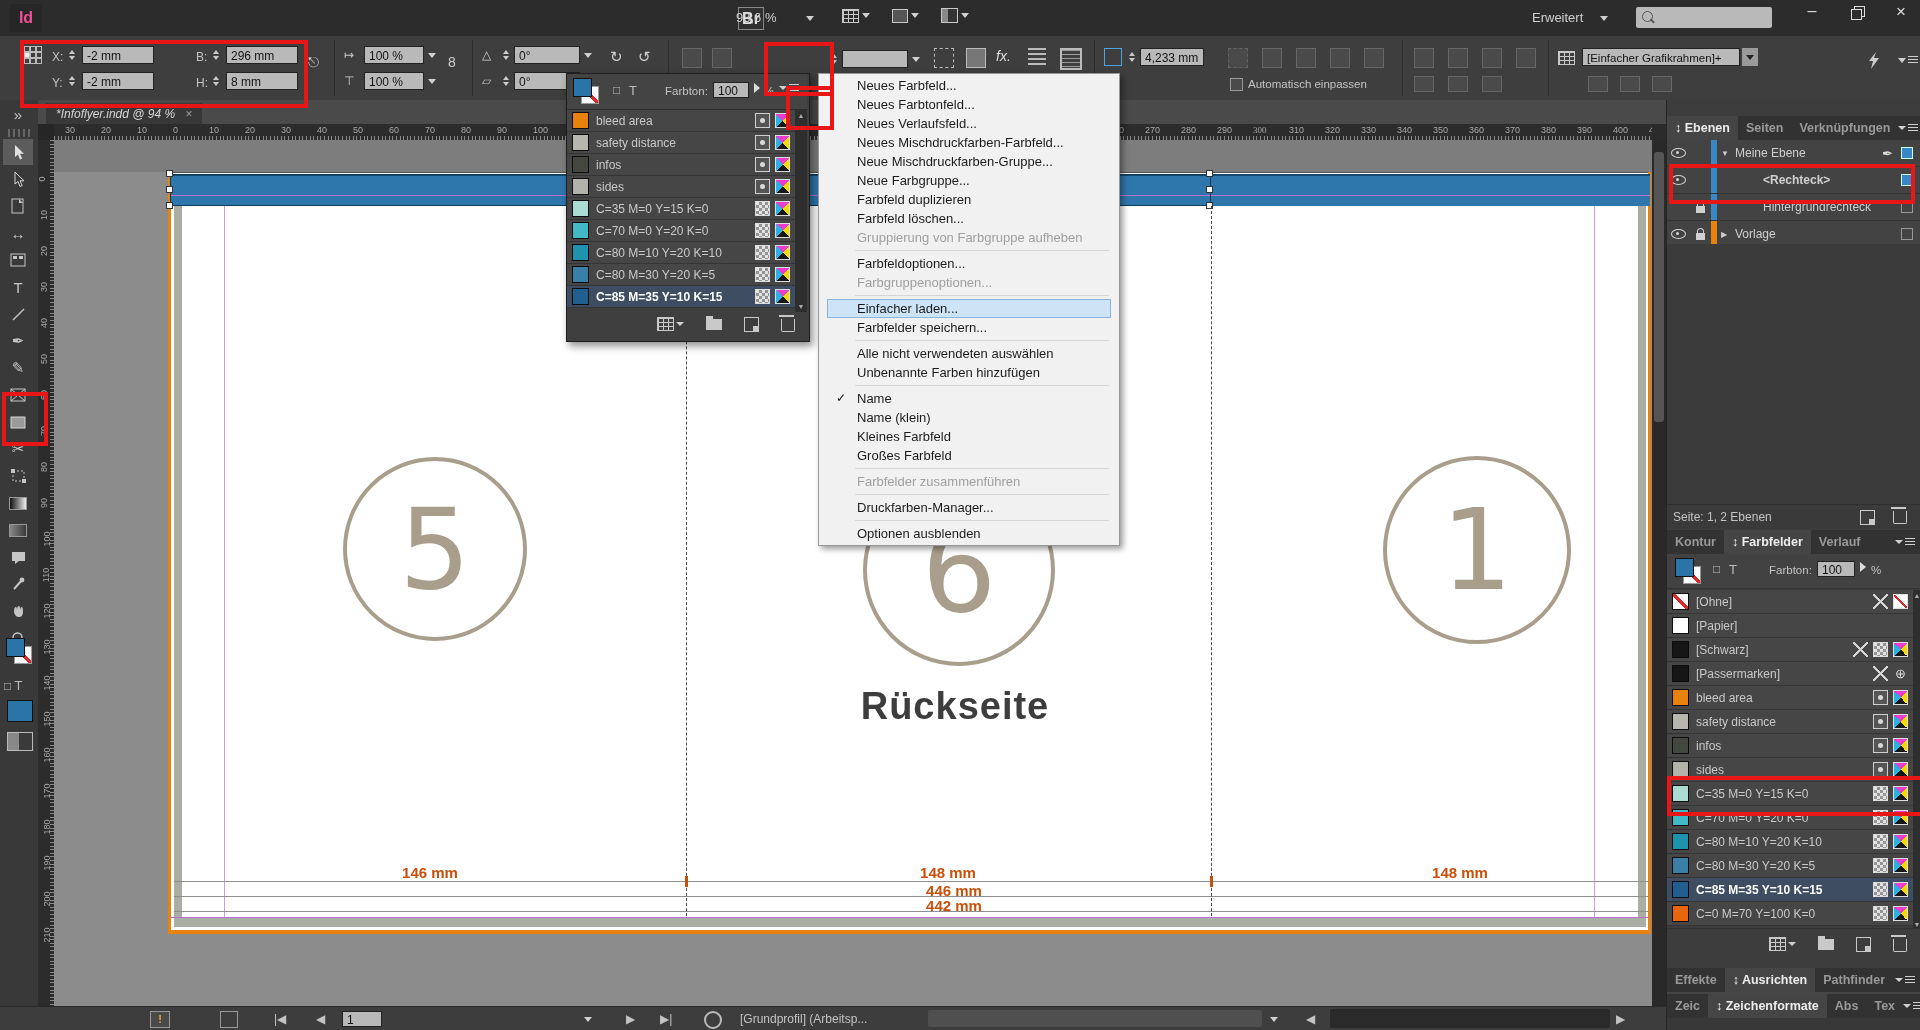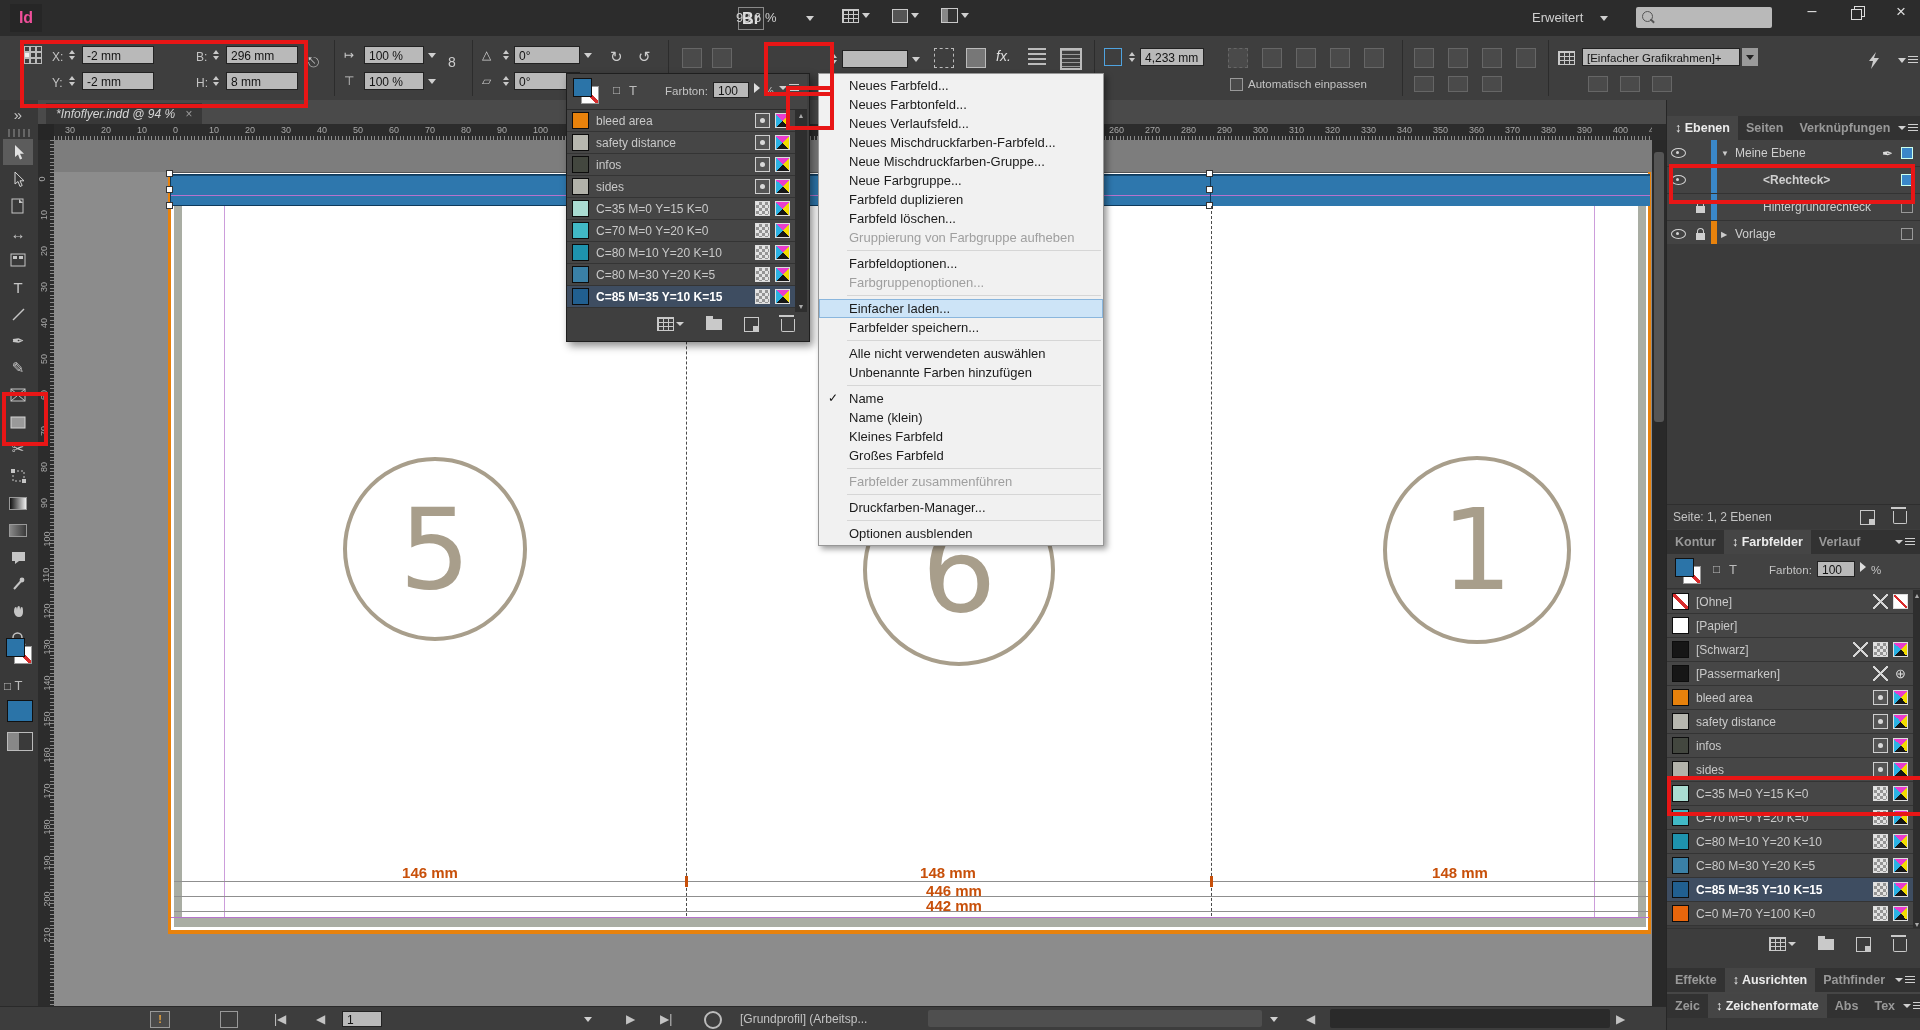--- a/index.html
+++ b/index.html
@@ -101,21 +101,21 @@
      repeating-linear-gradient(90deg,#c9c9c9 0 1px,transparent 1px 5px),
      repeating-linear-gradient(#c9c9c9 0 1px,transparent 1px 4px);}
   .scrollstrip{background:#2e2e2e;display:flex;flex-direction:column;justify-content:space-between;align-items:center;padding:2px 0;}
   .scrollstrip span{font-size:7px;color:#aaa;}
   
   #float-swatches{left:566px;top:73px;width:242px;height:267px;background:#3f3f3f;border:1px solid #1f1f1f;
      box-shadow:3px 4px 8px rgba(0,0,0,.45);z-index:40;}
   #float-rows .swrow{height:22px;}
   
   #ctxmenu{left:818px;top:73px;width:284px;background:#f1f1f1;border:1px solid #979797;
-     box-shadow:3px 3px 6px rgba(0,0,0,.4);z-index:50;padding:2px 0;}
+     box-shadow:3px 3px 6px rgba(0,0,0,.4);z-index:50;padding:2px 8px;}
   .mi{height:19px;line-height:19px;padding-left:30px;color:#1b1b1b;font-size:13px;position:relative;}
   .mi.dis{color:#9f9f9f;}
   .mi.hl{background:#cde4f7;outline:1px solid #8ab6dd;outline-offset:-1px;}
   .mi.chk:before{content:"✓";position:absolute;left:9px;font-size:12px;color:#111;}
   .msep{height:1px;background:#d6d6d6;margin:3px 2px 3px 28px;}
   
   #statusbar{left:0;top:1006px;width:1666px;height:24px;background:#3d3d3d;border-top:1px solid #2a2a2a;}
   .sbtxt{color:#c3c3c3;font-size:12px;line-height:24px;}
   .sbico{color:#c3c3c3;font-size:12px;}
   
@@ -414,21 +414,21 @@
     <span class="hnum" style="left: 839px;">200</span>
     <span class="hnum" style="left: 875px;">210</span>
     <span class="hnum" style="left: 911px;">220</span>
     <span class="hnum" style="left: 947px;">230</span>
     <span class="hnum" style="left: 983px;">240</span>
     <span class="hnum" style="left: 1019px;">250</span>
     <span class="hnum" style="left: 1055px;">260</span>
     <span class="hnum" style="left: 1091px;">270</span>
     <span class="hnum" style="left: 1127px;">280</span>
     <span class="hnum" style="left: 1163px;">290</span>
-    <span class="hnum" style="left: 1199px;">300</span>
+    <span class="hnum" style="left: 1199px; font-family: Liberation Serif, serif;">300</span>
     <span class="hnum" style="left: 1235px;">310</span>
     <span class="hnum" style="left: 1271px;">320</span>
     <span class="hnum" style="left: 1307px;">330</span>
     <span class="hnum" style="left: 1343px;">340</span>
     <span class="hnum" style="left: 1379px;">350</span>
     <span class="hnum" style="left: 1415px;">360</span>
     <span class="hnum" style="left: 1451px;">370</span>
     <span class="hnum" style="left: 1487px;">380</span>
     <span class="hnum" style="left: 1523px;">390</span>
     <span class="hnum" style="left: 1559px;">400</span>
@@ -491,20 +491,21 @@
 
   <div class="a foldcircle" style="left:289px;top:317px;width:176px;height:176px;font-size:112px;">
       <span>5</span>
     </div>
   <div class="a foldcircle" style="left:809px;top:334px;width:184px;height:184px;font-size:118px;">
       <span>6</span>
     </div>
   <div class="a foldcircle" style="left:1329px;top:316px;width:180px;height:180px;font-size:112px;">
       <span>1</span>
     </div>
+  <div class="a paneltitle" style="left:751px;top:545px;">Rückseite</div>
 
   <div class="a dimline" style="left:120px;top:741px;width:1474px;"></div>
   <div class="a dimline" style="left:120px;top:756px;width:1474px;"></div>
   <div class="a dimline" style="left:120px;top:771px;width:1474px;"></div>
   <div class="a dimtick" style="left:631px;top:736px;height:11px;"></div>
   <div class="a dimtick" style="left:1156px;top:736px;height:11px;"></div>
   <div class="a dimtxt" style="left:336px;top:724px;">146 mm</div>
   <div class="a dimtxt" style="left:854px;top:724px;">148 mm</div>
   <div class="a dimtxt" style="left:1366px;top:724px;">148 mm</div>
   <div class="a dimtxt" style="left:860px;top:742px;">446 mm</div>

